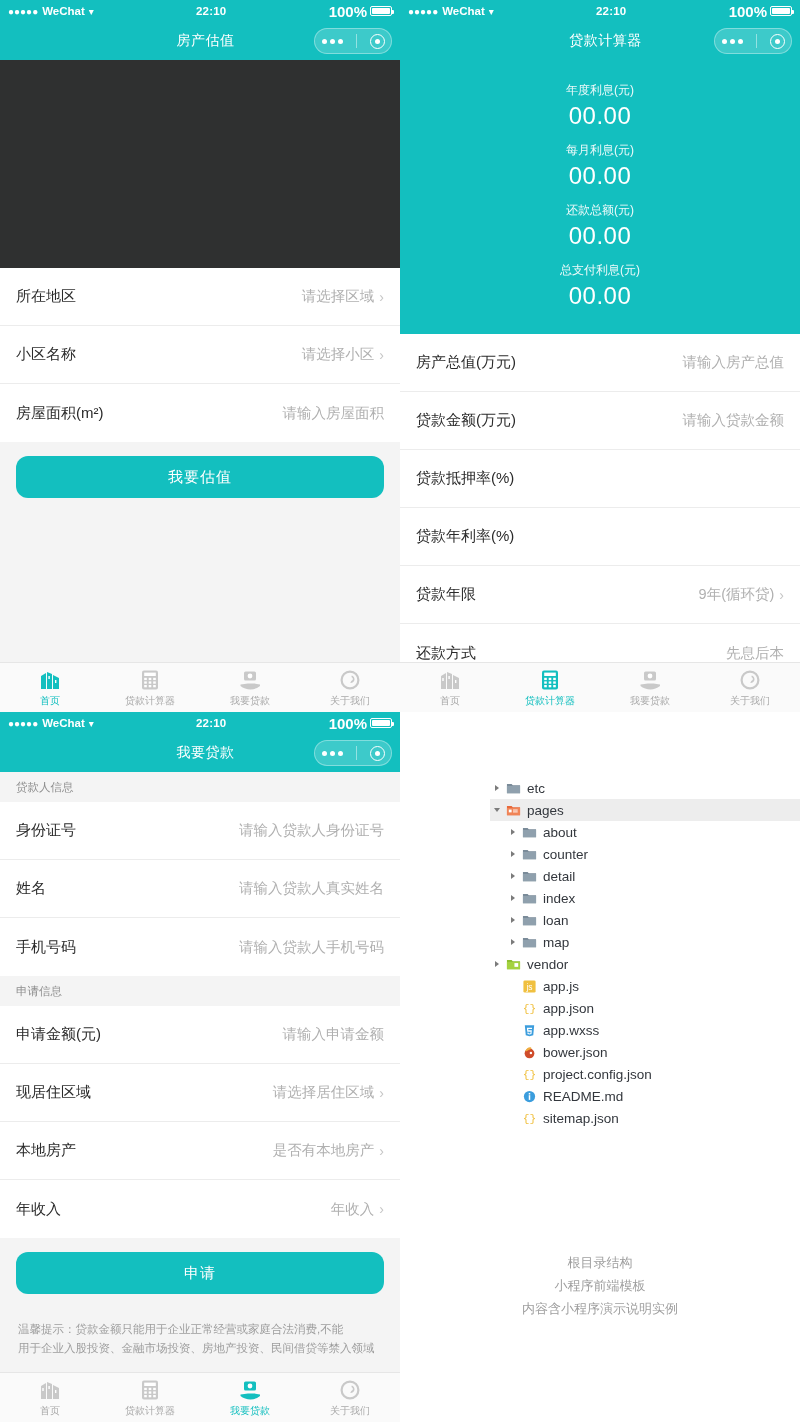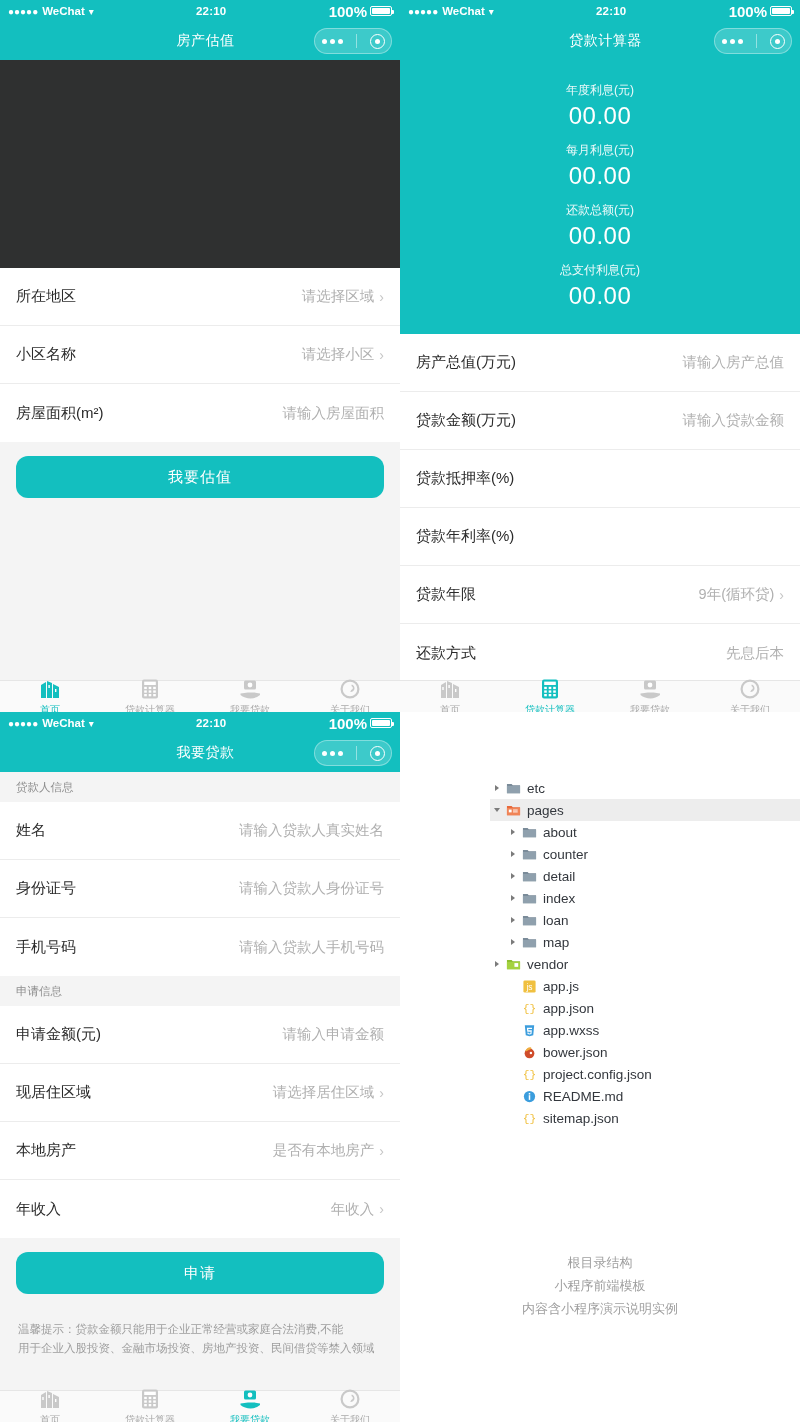--- a/index.html
+++ b/index.html
@@ -108,21 +108,21 @@
 
   
   .results { background: var(--teal, #13bfbf); padding: 16px 0 18px; }
   .res-row { display:flex;flex-direction:column; }
   .res-cell { flex:1; text-align:center; padding: 6px 0; }
   .res-cell .rl { font-size: 12px; color: rgba(255,255,255,0.92); margin-bottom: 3px; }
   .res-cell .rv { font-size: 24px; color:#fff; font-weight: 300; letter-spacing: .5px; }
 
   
   .tabbar {
-    position:absolute; left:0; right:0; bottom:0; height: 32px;
+    position:absolute; left:0; right:0; bottom:0; height: 50px;
     background:#fafafa; border-top:1px solid #e6e6e6;
     display:flex; align-items:center;
   }
   .tab { flex:1; display:flex; flex-direction:column; align-items:center; justify-content:center; gap:2px; }
   .tab-label { font-size: 10px; color:#a9a9a9; }
   .tab.active .tab-label { color: var(--teal, #13bfbf); }
   .tab-icon { width: 24px; height: 24px; display:flex; align-items:center; justify-content:center; }
   .tab-icon svg { width: 24px; height: 24px; }
   .ic-grey { fill:#c9c9c9; }
   .ic-teal { fill: #13bfbf; }
@@ -433,26 +433,26 @@
         <span class="cap-div"></span>
         <span class="cap-target">
             <i></i>
           </span>
       </div>
     </div>
 
     <div class="section-head">贷款人信息</div>
     <div class="list">
       <div class="row">
+        <span class="row-label">身份证号</span>
+        <span class="row-value">请输入贷款人身份证号</span>
+      </div>
+      <div class="row">
         <span class="row-label">姓名</span>
         <span class="row-value">请输入贷款人真实姓名</span>
-      </div>
-      <div class="row">
-        <span class="row-label">身份证号</span>
-        <span class="row-value">请输入贷款人身份证号</span>
       </div>
       <div class="row">
         <span class="row-label">手机号码</span>
         <span class="row-value">请输入贷款人手机号码</span>
       </div>
     </div>
 
     <div class="section-head">申请信息</div>
     <div class="list">
       <div class="row">

